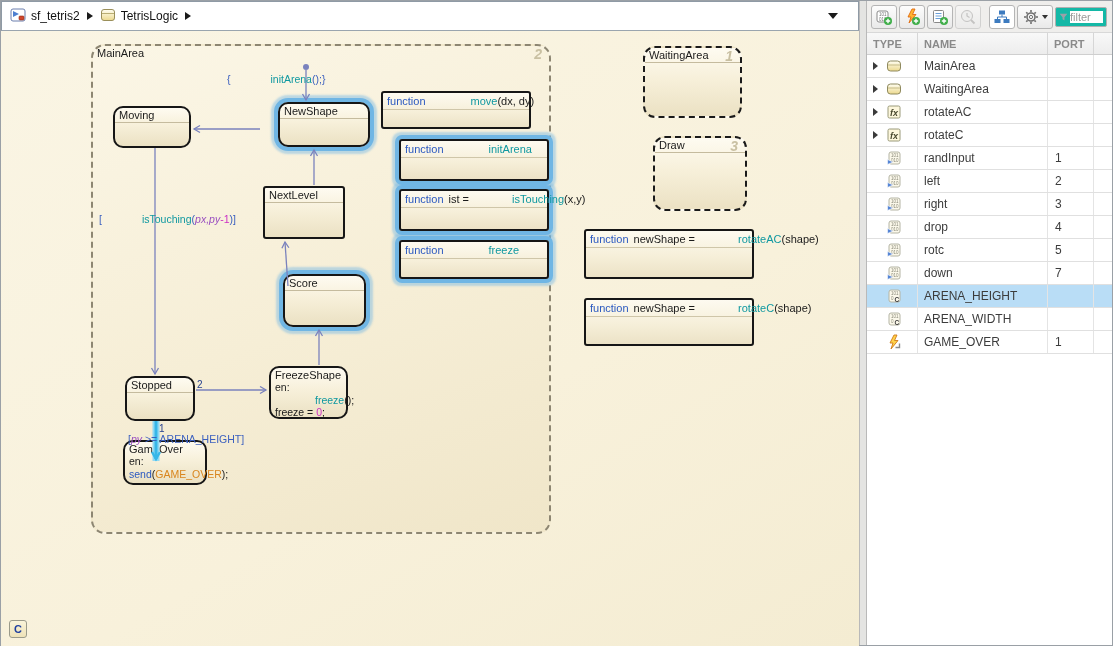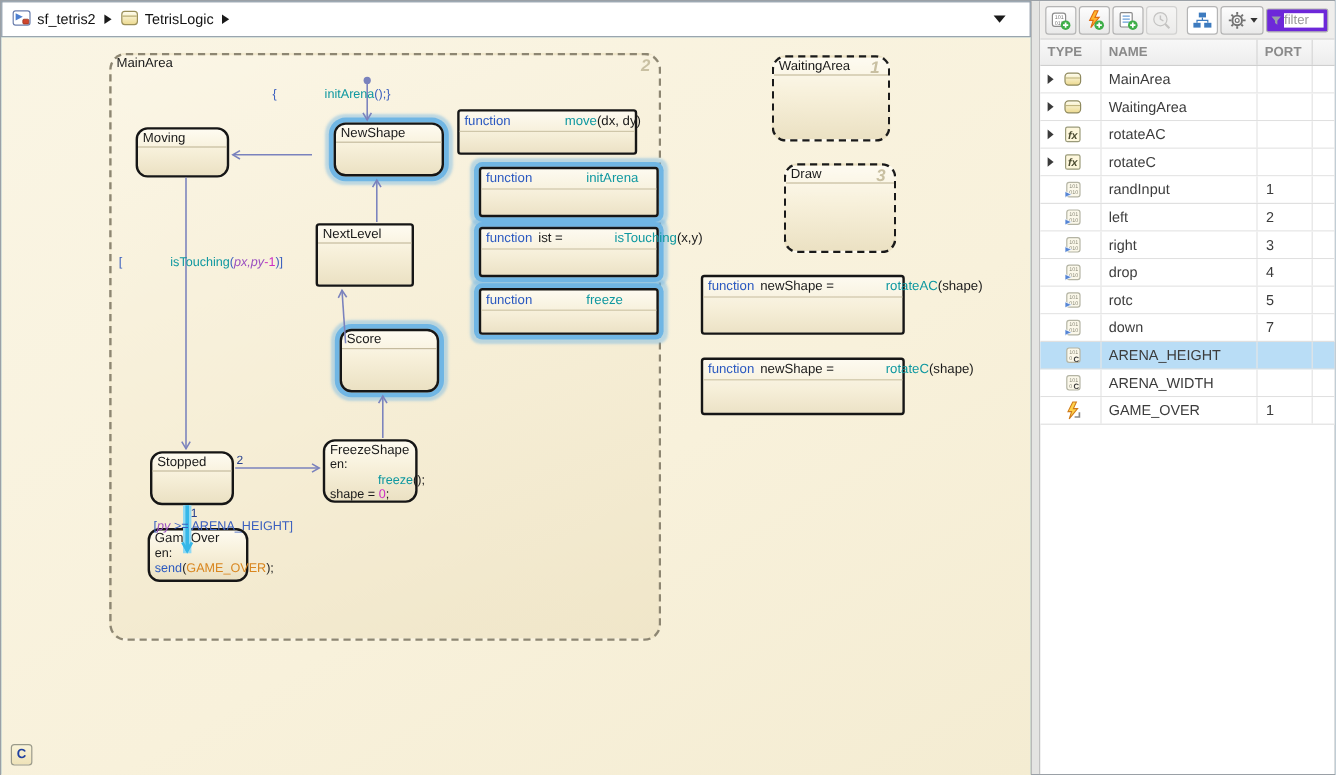--- a/index.html
+++ b/index.html
@@ -1,20 +1,20 @@
 <!DOCTYPE html>
 <html><head>
 <meta charset="utf-8">
 <style>
   * { margin:0; padding:0; box-sizing:border-box; }
   html,body { width:1113px; height:646px; font-family:"Liberation Sans",sans-serif; background:#fff; overflow:hidden; }
   .app { position:relative; width:1113px; height:646px; border:1px solid #9aa0a6; display:flex; }
 
   
-  .left-pane { position:relative; width:858px; height:100%; background:#0369a1; }
+  .left-pane { position:relative; width:858px; height:100%; background:#fca5a5; }
   .breadcrumb { height:30px; background:#fff; border:1px solid #8f9aa5; border-bottom:1px solid #9aa5ae;
     display:flex; align-items:center; padding:0 8px; gap:5px; font-size:12px; color:#111; }
   .bc-caret { width:0; height:0; border-left:6px solid #1a1a1a; border-top:4px solid transparent; border-bottom:4px solid transparent; margin:0 2px; }
   .bc-spacer { flex:1; }
   .bc-dropdown { width:0; height:0; border-top:6px solid #1a1a1a; border-left:5px solid transparent; border-right:5px solid transparent; margin-right:12px; }
   .canvas { position:relative; width:100%; height:616px; background:linear-gradient(150deg,#faf5e4 0%,#f8f1db 60%,#f4ecd2 100%); overflow:hidden; }
 
   .state { position:absolute; border:2px solid #161616; border-radius:10px;
     background:linear-gradient(180deg,#fefbf1 0%,#f7f0da 45%,#ebe1c3 100%); font-size:11px; color:#1a1a1a; }
   .title { padding:1px 4px 0 4px; white-space:nowrap; }
@@ -47,21 +47,21 @@
   .gutter { width:8px; height:100%; background:#e4e4e2; border-left:1px solid #b9b9b9; border-right:1px solid #b9b9b9; }
 
   
   .right-pane { position:relative; width:245px; height:100%; background:#fff; }
   .rp-toolbar { position:relative; height:32px; background:#efeeec; border-bottom:1px solid #d8d8d8; }
   .tb-btn { position:absolute; top:4px; width:26px; height:24px; border:1px solid #b5b5b5; border-radius:3px;
     background:linear-gradient(180deg,#fdfdfd,#e9e9e9); display:flex; align-items:center; justify-content:center; }
   .tb-btn.disabled { opacity:.5; }
   .tb-caret { width:0; height:0; border-top:4px solid #333; border-left:3.5px solid transparent; border-right:3.5px solid transparent; margin-left:3px; }
   .filterbox { position:absolute; top:6px; left:188px; width:52px; height:20px; border:1px solid #b0b0b0; border-radius:2px;
-    background:#6d28d9; display:flex; align-items:center; padding:0 3px; gap:2px; }
+    background:#14b8a6; display:flex; align-items:center; padding:0 3px; gap:2px; }
   .filterbox input { border:none; outline:none; width:100%; font-size:11px; font-family:"Liberation Sans",sans-serif; color:#444; }
   .filterbox input::placeholder { color:#9a9a9a; }
 
   .rp-header { display:flex; height:22px; background:linear-gradient(180deg,#f8f8f8,#ededed);
     border-bottom:1px solid #cfcfcf; font-size:11px; font-weight:bold; color:#8a8a8a; }
   .hc { display:flex; align-items:center; padding-left:6px; border-right:1px solid #d6d6d6; }
   .hc-type { width:51px; } .hc-name { width:130px; } .hc-port { width:46px; } .hc-x { flex:1; border-right:none; }
 
   .rowi { position:relative; display:flex; height:23px; border-bottom:1px solid #e0e0e0; font-size:12px; color:#3c3c3c; background:#fff; }
   .rowi.rowsel { background:#b9ddf6; }
@@ -164,21 +164,21 @@
         <div class="title t-ul"><span>Score</span></div>
       </div>
       <div class="state st" style="left:124px;top:345px;width:70px;height:45px;">
         <div class="title t-ul"><span>Stopped</span></div>
       </div>
       <div class="state st" style="left:268px;top:335px;width:79px;height:53px;">
         <div class="title"><span>FreezeShape</span></div>
         <div class="body">
           <div><span class="c-blk">en:</span></div>
           <div><span class="c-teal">freeze</span><span class="c-blk">();</span></div>
-          <div><span class="c-blk">shape = </span><span class="c-mag">0</span><span class="c-blk">;</span></div>
+          <div><span class="c-blk">freeze = </span><span class="c-mag">0</span><span class="c-blk">;</span></div>
         </div>
       </div>
       <div class="state st" style="left:122px;top:409px;width:84px;height:45px;">
         <div class="title"><span>GameOver</span></div>
         <div class="body">
           <div><span class="c-blk">en:</span></div>
           <div><span class="c-kw">send</span><span class="c-blk">(</span><span class="c-org">GAME_OVER</span><span class="c-blk">);</span></div>
         </div>
       </div>
 

